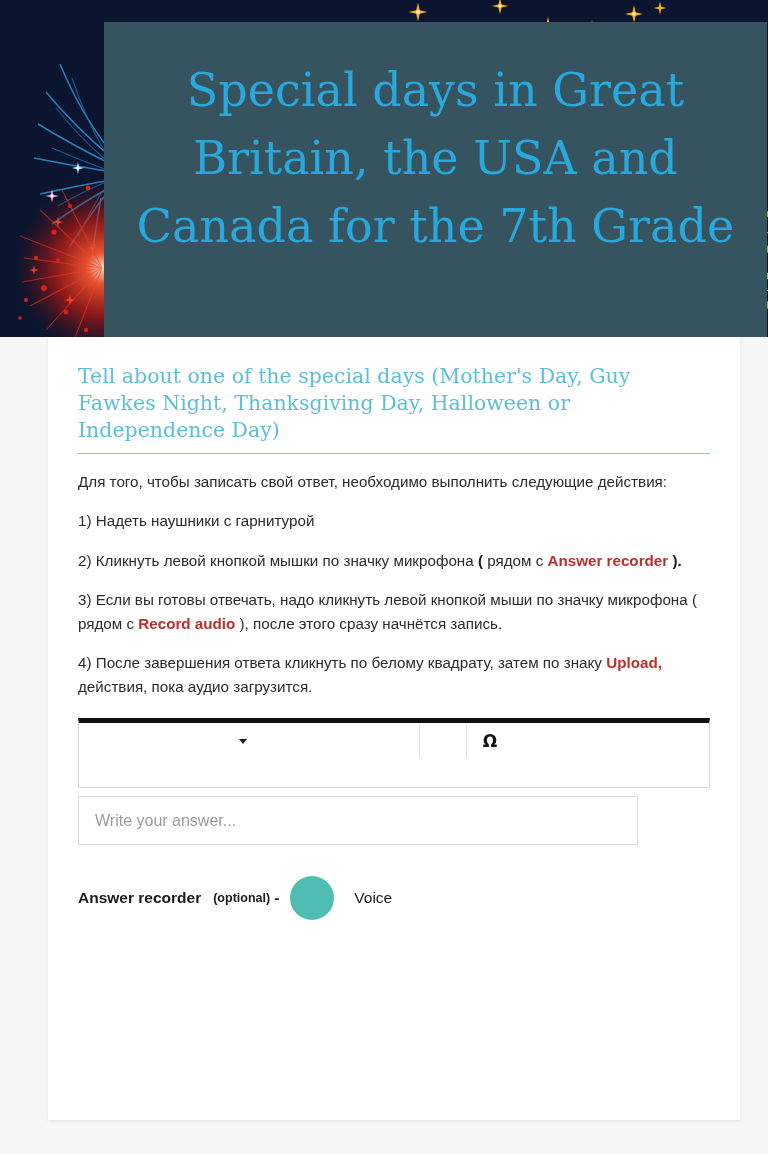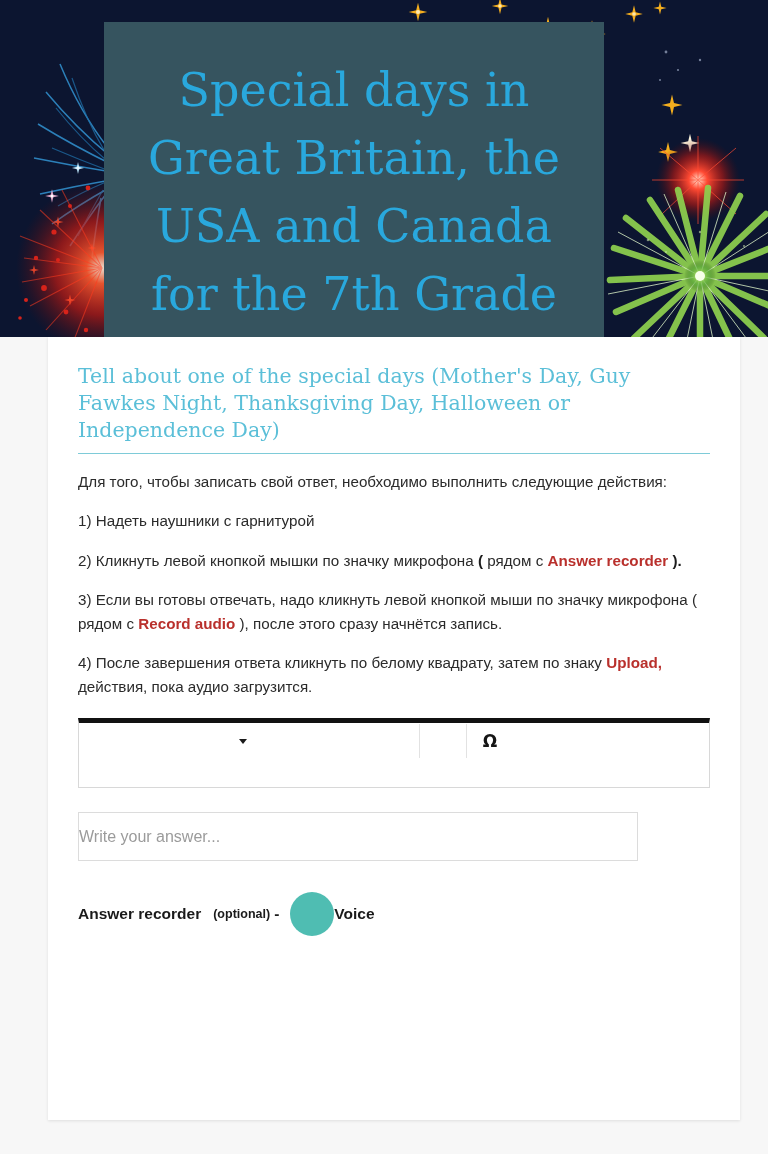--- a/index.html
+++ b/index.html
@@ -19,21 +19,21 @@
     height: 337px;
     background: #0a1026;
     overflow: hidden;
   }
   .hero-bg { position: absolute; inset: 0; }
 
   .hero-overlay {
     position: absolute;
     left: 104px;
     top: 22px;
-    width: 500px;
+    width: 663px;
     height: 315px;
     background: #36545f;
     display: flex;
     align-items: flex-start;
     justify-content: center;
     padding: 34px 22px 0 22px;
     z-index: 5;
   }
   .hero-title {
     font-family: "DejaVu Serif", "Liberation Serif", serif;
@@ -136,27 +136,28 @@
     width: 46px; height: 36px;
     display: flex; align-items: center; justify-content: center;
     font-family: "DejaVu Sans", sans-serif;
     font-size: 17px;
     color: #151515;
     font-weight: 600;
   }
   .editor-body { height: 28px; background: #fff; }
 
   .ans-box {
-    margin-top: 24px;
+    margin-top: 8px;
     width: 560px;
     height: 49px;
     border: 1px solid #dcdcdc;
     background: #fff;
     display: flex;
     align-items: center;
+    padding-left: 16px;
   }
   .ans-ph {
     font-size: 16px;
     color: #9b9b9b;
     font-family: "Liberation Sans", sans-serif;
   }
 
   
   .rec-row {
     margin-top: 31px;
@@ -181,22 +182,23 @@
     margin-left: 4px;
   }
   .rec-circle {
     width: 44px; height: 44px;
     border-radius: 50%;
     background: #4fbdb2;
     margin-left: 11px;
   }
   .rec-voice {
     font-size: 15.5px;
-    font-weight: bold;
+    font-weight: normal;
     color: #1a1a1a;
+    margin-left: 20px;
   }
 </style>
 </head>
 <body>
 
 <div class="hero">
 
   <svg class="hero-bg" viewBox="0 0 768 337" preserveAspectRatio="none" xmlns="http://www.w3.org/2000/svg">
     <defs>
       <radialGradient id="gRed" cx="50%" cy="50%" r="50%">

